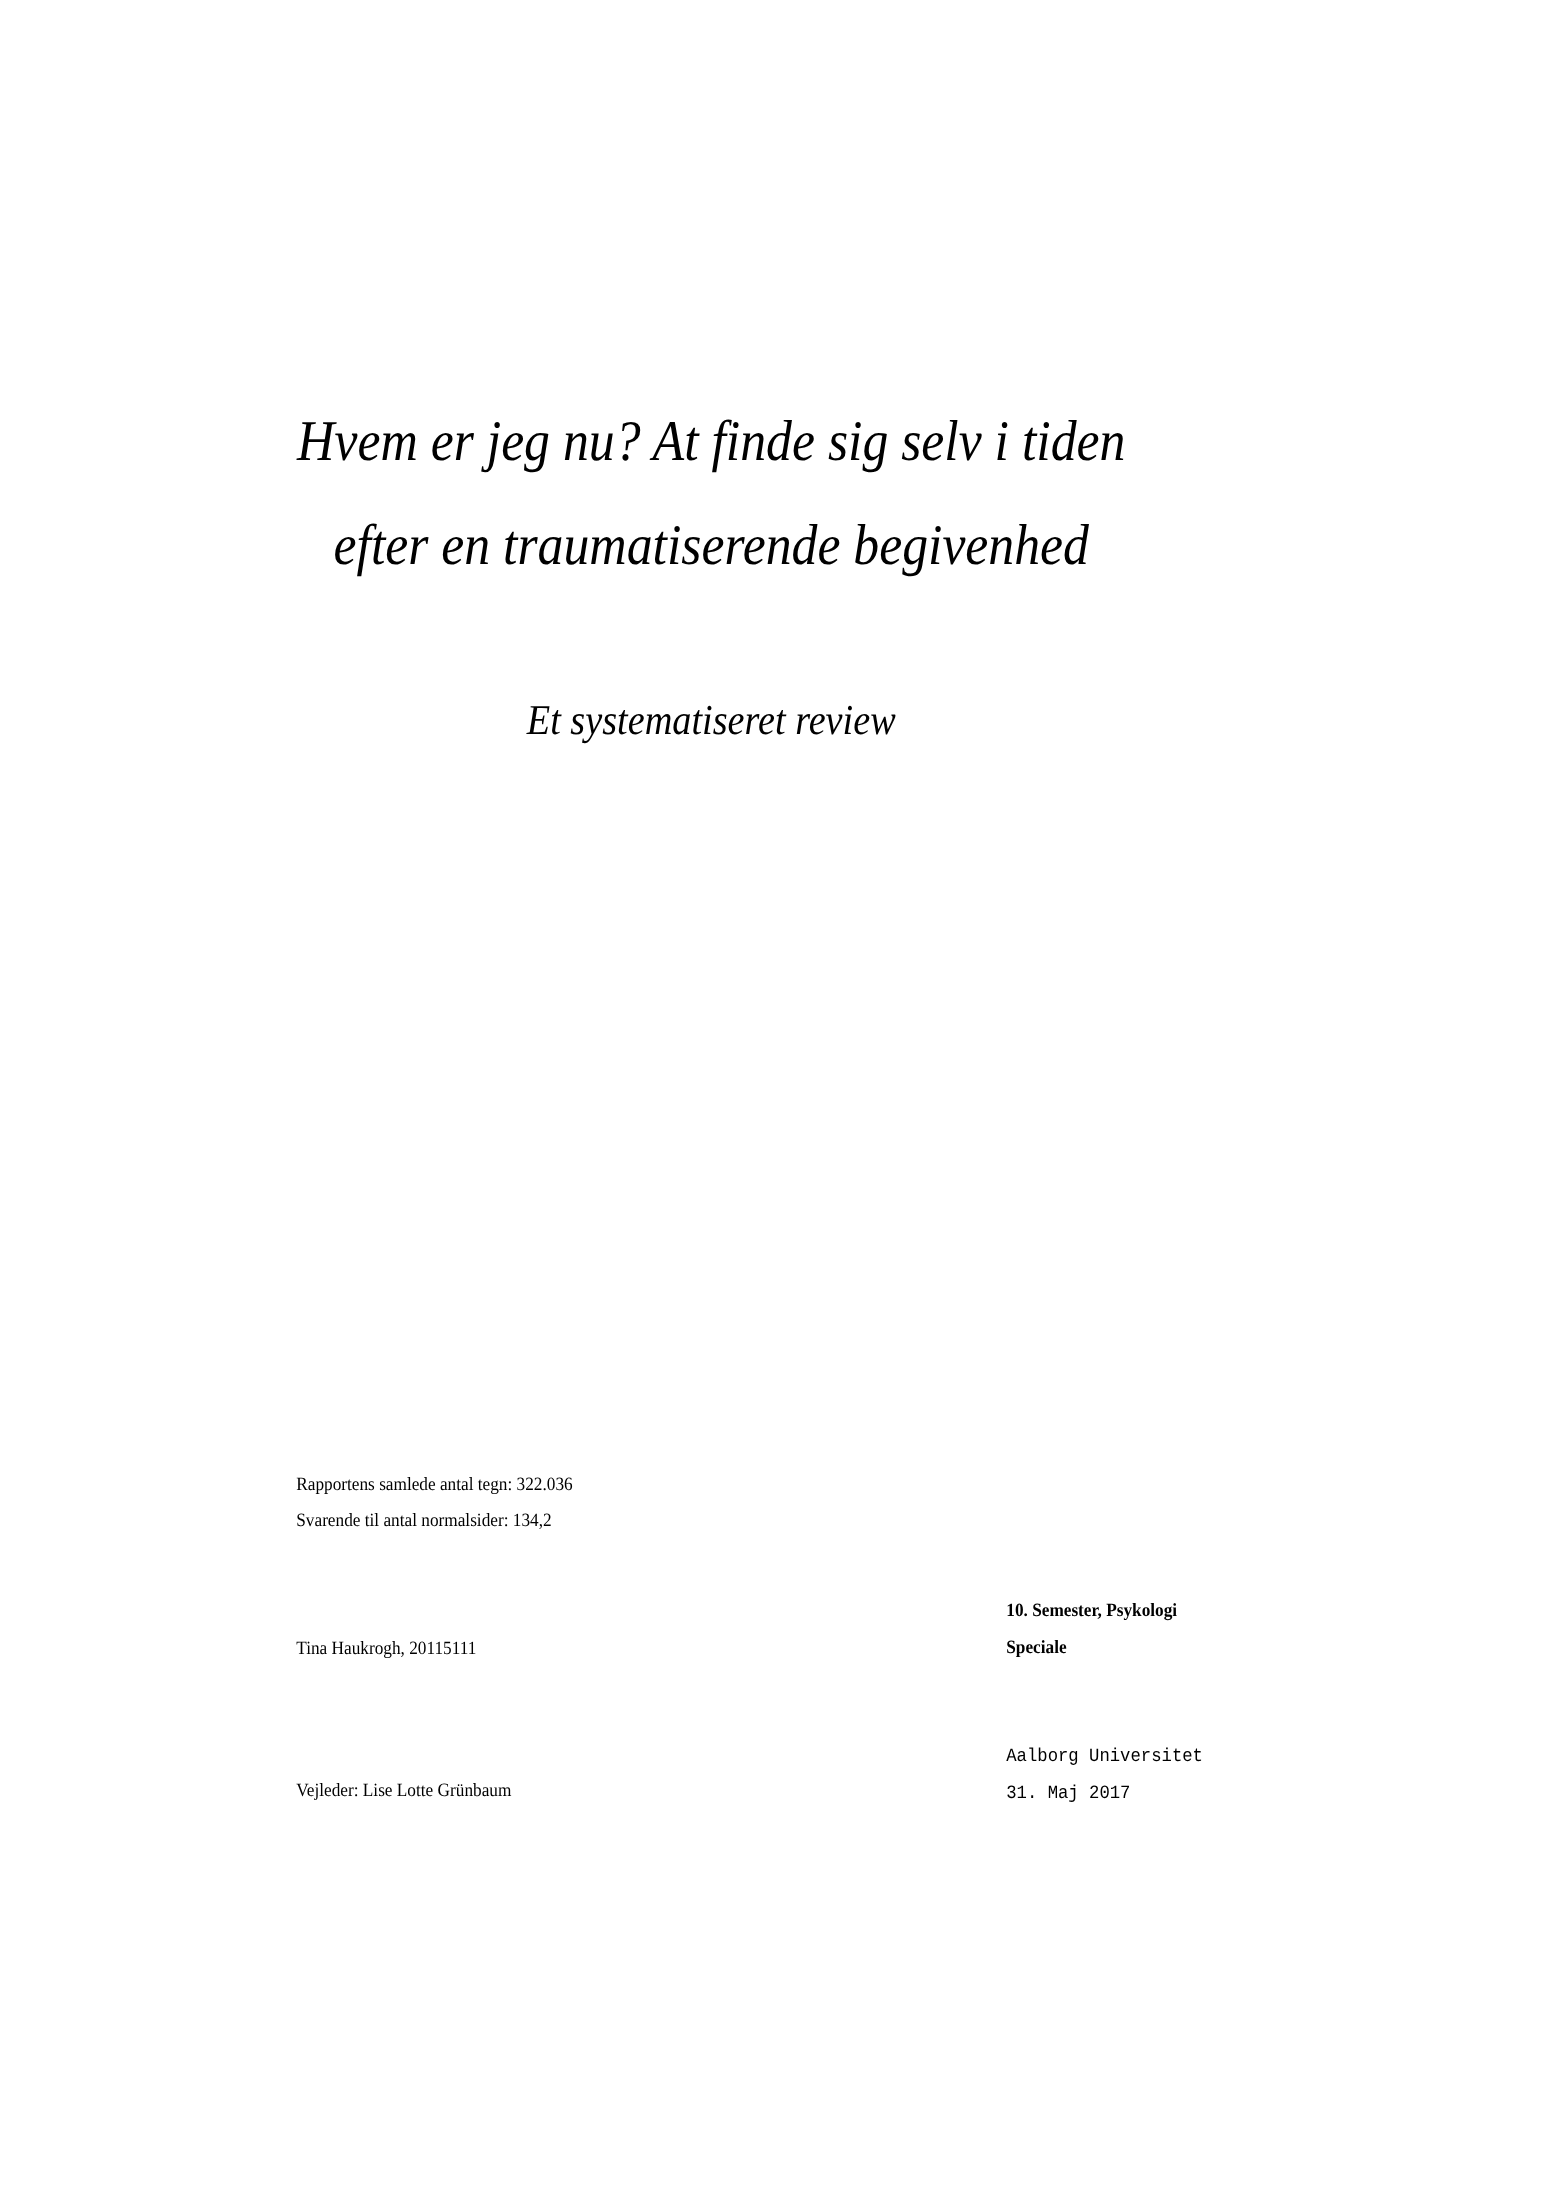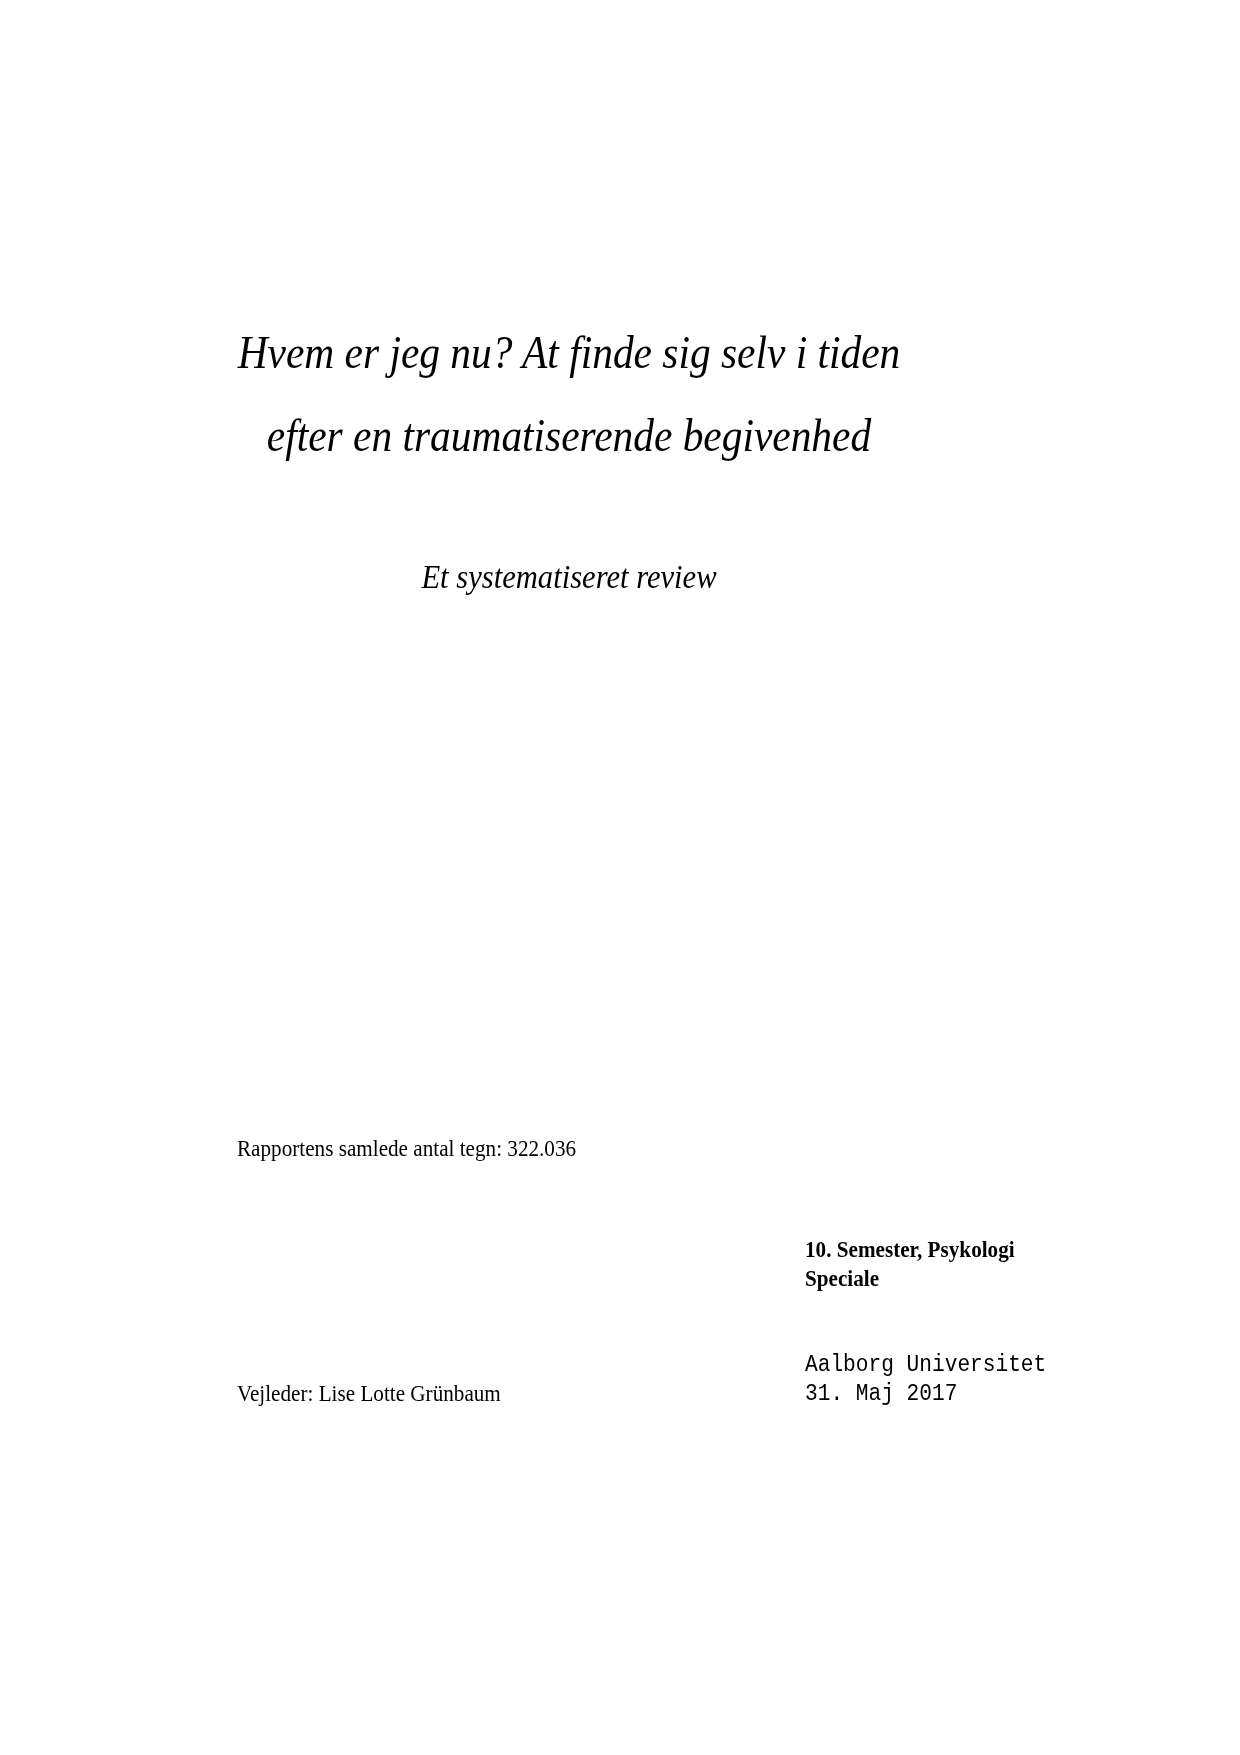--- a/index.html
+++ b/index.html
@@ -12,42 +12,44 @@
       font-style: italic; font-size: 46px; line-height: 1; white-space: nowrap;
       transform: scaleX(0.9); transform-origin: 0 0;
     }
     #t1 { top: 330px; left: -25px; }
     #t2 { top: 413px; left: -25px; }
     .subtitle {
       position: absolute; top: 558px; left: 0; width: 1320px; text-align: center;
       font-style: italic; font-size: 34px; white-space: nowrap;
       transform: scaleX(0.9); transform-origin: 0 0; left: -25px;
     }
-    .block { position: absolute; font-size: 23px; line-height: 29px; white-space: nowrap; }
+    .block { position: absolute; font-size: 15px; line-height: 29px; white-space: nowrap; margin-top: 40px; }
     .cond { display: inline-block; transform: scaleX(0.92); transform-origin: 0 0; }
     #stats { left: 237px; top: 1134px; }
     #authors { left: 237px; top: 1265px; }
     #advisor { left: 237px; top: 1379px; }
     #course { left: 805px; top: 1235px; font-weight: bold; }
     #uni { left: 805px; top: 1351px; font-family: Liberation Mono, monospace; }
     .line { display: block; }
   </style>
 </head>
 <body>
 
 <div>
   <div id="t1" class="title-line">Hvem er jeg nu? At finde sig selv i tiden</div>
   <div id="t2" class="title-line">efter en traumatiserende begivenhed</div>
   <div class="subtitle">Et systematiseret review</div>
 
   <div id="stats" class="block">
     <span class="line"><span class="cond">Rapportens samlede antal tegn: 322.036</span></span>
+    <span class="line"><span class="cond">Svarende til antal normalsider: 134,2</span></span>
   </div>
 
   <div id="authors" class="block">
+    <span class="line"><span class="cond">Tina Haukrogh, 20115111</span></span>
   </div>
 
   <div id="advisor" class="block">
     <span class="cond">Vejleder: Lise Lotte Grünbaum</span>
   </div>
 
   <div id="course" class="block">
     <span class="line"><span class="cond">10. Semester, Psykologi</span></span>
     <span class="line"><span class="cond">Speciale</span></span>
   </div>

